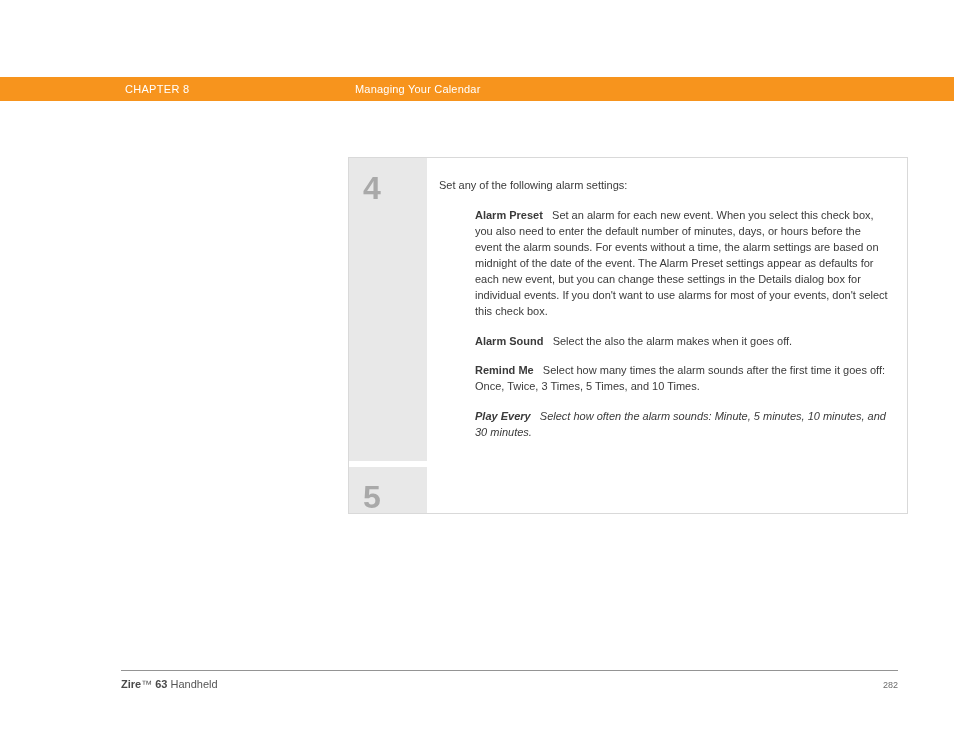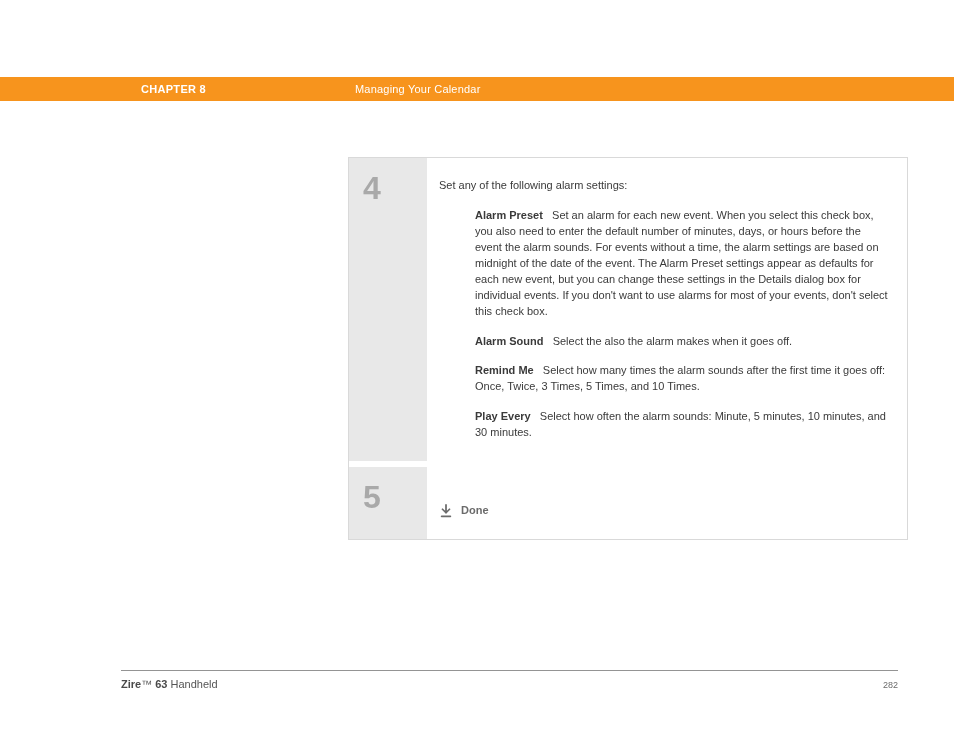--- a/index.html
+++ b/index.html
@@ -15,24 +15,24 @@
       top: 77px;
       left: 0;
       width: 100%;
       height: 24px;
       background: #f7941d;
       display: flex;
       align-items: center;
     }
     .chapter-label {
       position: absolute;
-      left: 141px;
+      left: 125px;
       color: #ffffff;
       font-size: 11px;
-      font-weight: bold;
+      font-weight: normal;
       letter-spacing: 0.3px;
     }
     .page-title {
       position: absolute;
       left: 355px;
       color: #ffffff;
       font-size: 11px;
       font-weight: normal;
       letter-spacing: 0.2px;
     }
@@ -71,20 +71,21 @@
     }
     .step-intro {
       margin-bottom: 14px;
     }
     .setting-block {
       margin-bottom: 14px;
       margin-left: 36px;
     }
     .setting-block:last-child {
       margin-bottom: 0;
+      font-style: italic;
     }
     .setting-label {
       font-weight: bold;
     }
     .done-row {
       display: flex;
       align-items: center;
       margin-top: 16px;
       gap: 8px;
     }
@@ -159,27 +160,20 @@
         <span class="setting-label">Play Every</span>&nbsp;&nbsp;&nbsp;<span>Select how often the alarm sounds: Minute, 5 minutes, 10 minutes, and 30 minutes.</span>
       </div>
     </div>
   </div>
 
   <div class="step-row">
     <div class="step-number-cell">
       <div class="step-number">5</div>
     </div>
     <div class="step-body">
-      <div class="done-row">
-        <svg class="done-icon" viewBox="0 0 16 16">
-          <path d="M8 1 L8 10 M8 10 L4 6 M8 10 L12 6" stroke="#6b6b6b" stroke-width="2" fill="none" stroke-linecap="round"></path>
-          <line x1="3" y1="14" x2="13" y2="14" stroke="#6b6b6b" stroke-width="2" stroke-linecap="round"></line>
-        </svg>
-        <span class="done-text">Done</span>
-      </div>
     </div>
   </div>
 
 </div>
 
 <div class="footer-rule"></div>
 <div class="footer">
   <div class="footer-left">
     <span class="brand">Zire</span><span>™</span><span class="brand"> 63</span><span> Handheld</span>
   </div>

